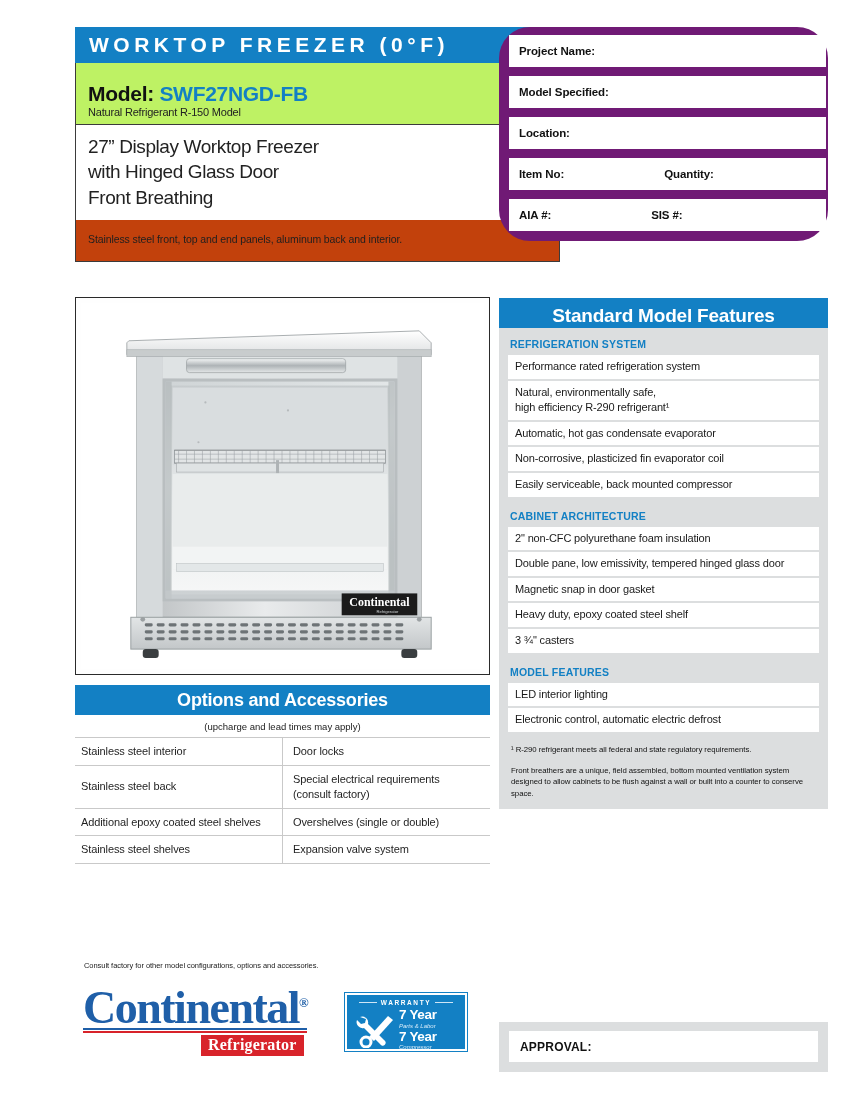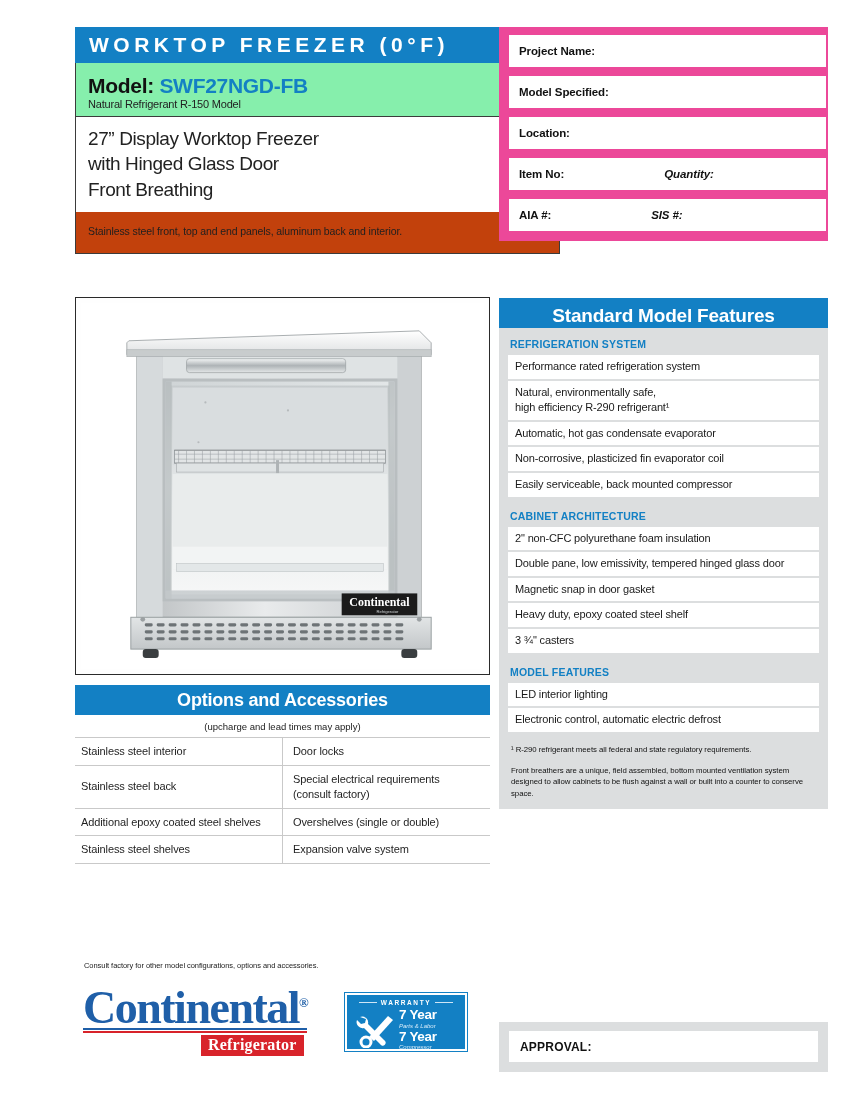--- a/index.html
+++ b/index.html
@@ -23,22 +23,22 @@
     padding-left: 14px;
     font-size: 21px;
     font-weight: bold;
     letter-spacing: 4.5px;
     font-family: "Liberation Sans", sans-serif;
   }
 
   .model-box {
     border: 1px solid #3b3b3b;
     border-top: none;
-    background: #86efac;
-    padding: 12px 12px 6px 12px;
+    background: #bef264;
+    padding: 20px 12px 6px 12px;
   }
   .model-line { font-size: 21px; font-weight: bold; letter-spacing: -0.3px; line-height: 1.05; }
   .model-line .mname { color: #111; }
   .model-line .mnum { color: #1380c4; }
   .model-sub { font-size: 11px; color: #222; margin-top: 1px; letter-spacing: -0.2px; }
 
   .desc-box {
     border: 1px solid #3b3b3b;
     border-top: none;
     background: #fff;
@@ -126,34 +126,35 @@
   .w-top .wtxt { font-size: 6.5px; font-weight: bold; letter-spacing: 1.6px; }
   .w-body { display: flex; align-items: center; padding: 2px 6px 0 6px; }
   .w-tool { width: 44px; height: 36px; flex: 0 0 44px; }
   .w-txt { flex: 1; text-align: left; padding-left: 2px; }
   .w-year { font-size: 13.5px; font-weight: bold; line-height: 1.0; letter-spacing: -0.3px; }
   .w-small { font-size: 6px; font-style: italic; color: #d8ecfa; line-height: 1.35; }
 
   
   .right-panel {
     position: absolute; left: 499px; top: 27px;
-    width: 329px; background: #ec4899;
+    width: 329px; background: #701a75;
     padding: 8px 2px 10px 10px;
+    border-radius: 31px;
   }
   .field {
     background: #ffffff;
     height: 32px;
     display: flex; align-items: center;
     padding: 0 10px;
     margin-bottom: 9px;
     font-size: 11.5px; font-weight: bold; color: #111;
     letter-spacing: -0.1px;
   }
   .field:last-child { margin-bottom: 0; }
-  .field .f2 { margin-left: 100px; font-style: italic; }
+  .field .f2 { margin-left: 100px; }
 
   .smf-head {
     position: absolute; left: 499px; top: 298px;
     width: 329px; height: 36px;
     background: #1380c4; color: #fff;
     display: flex; align-items: center; justify-content: center;
     font-size: 19px; font-weight: bold; letter-spacing: -0.2px;
   }
 
   .smf-panel {

